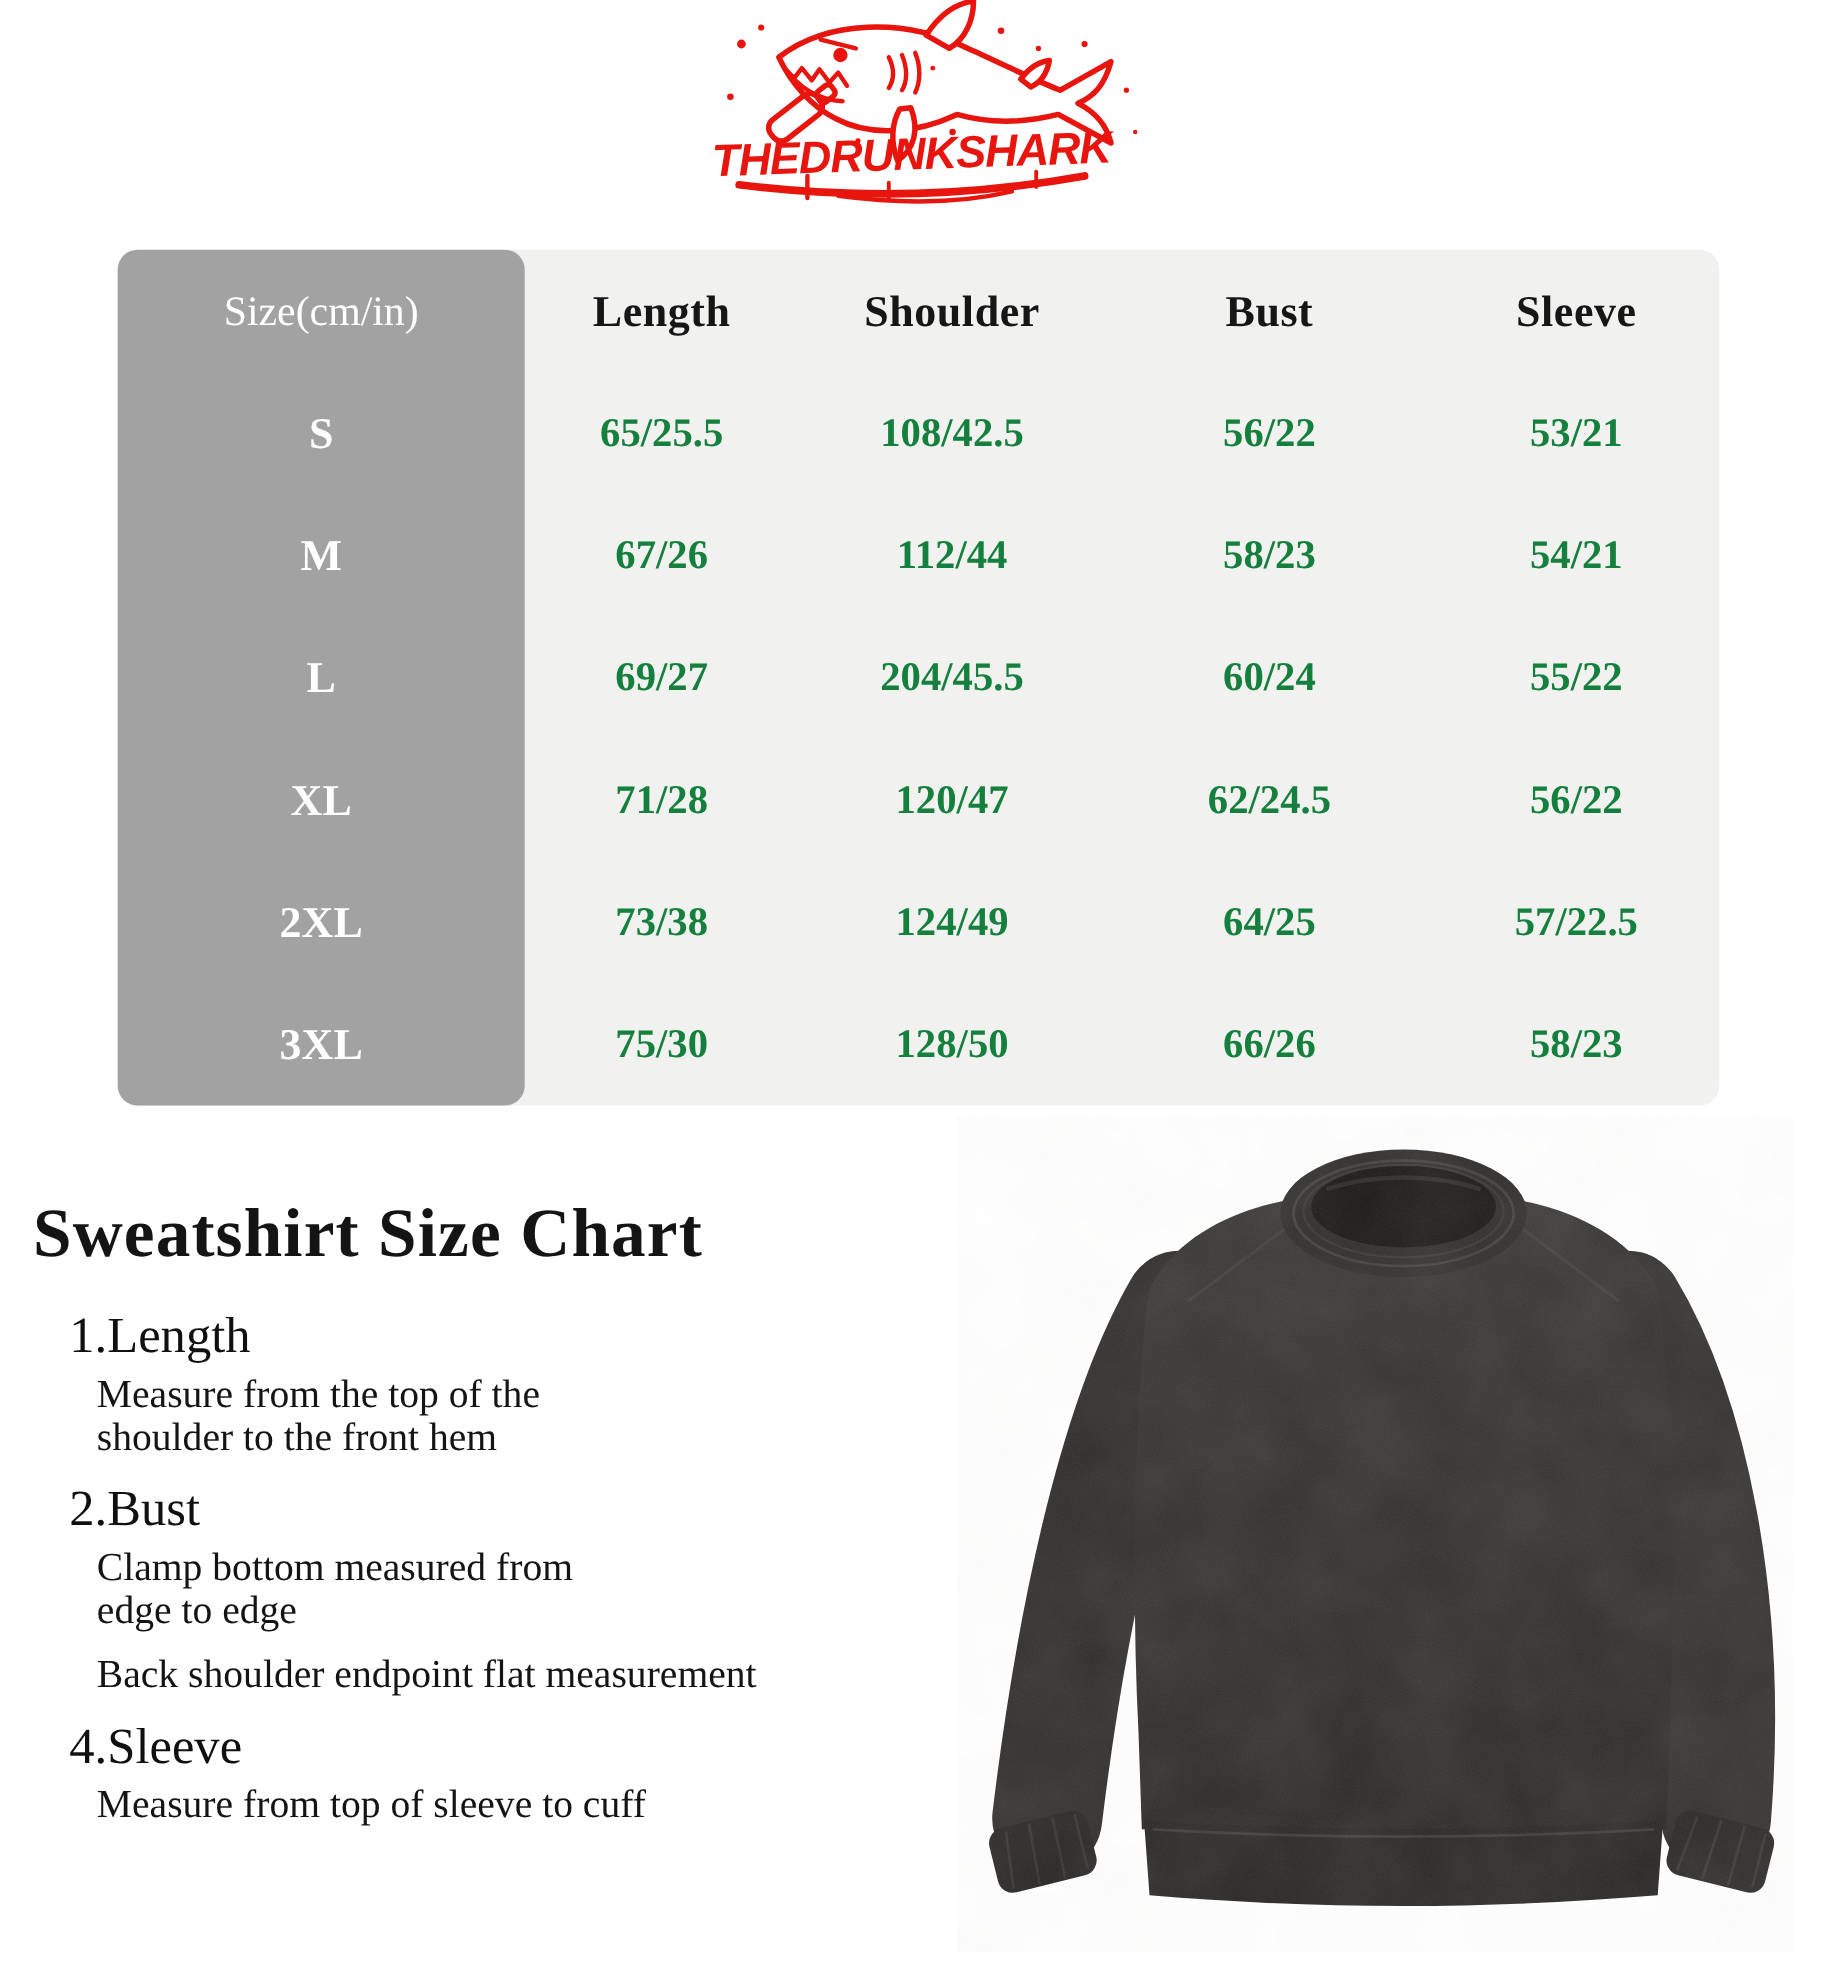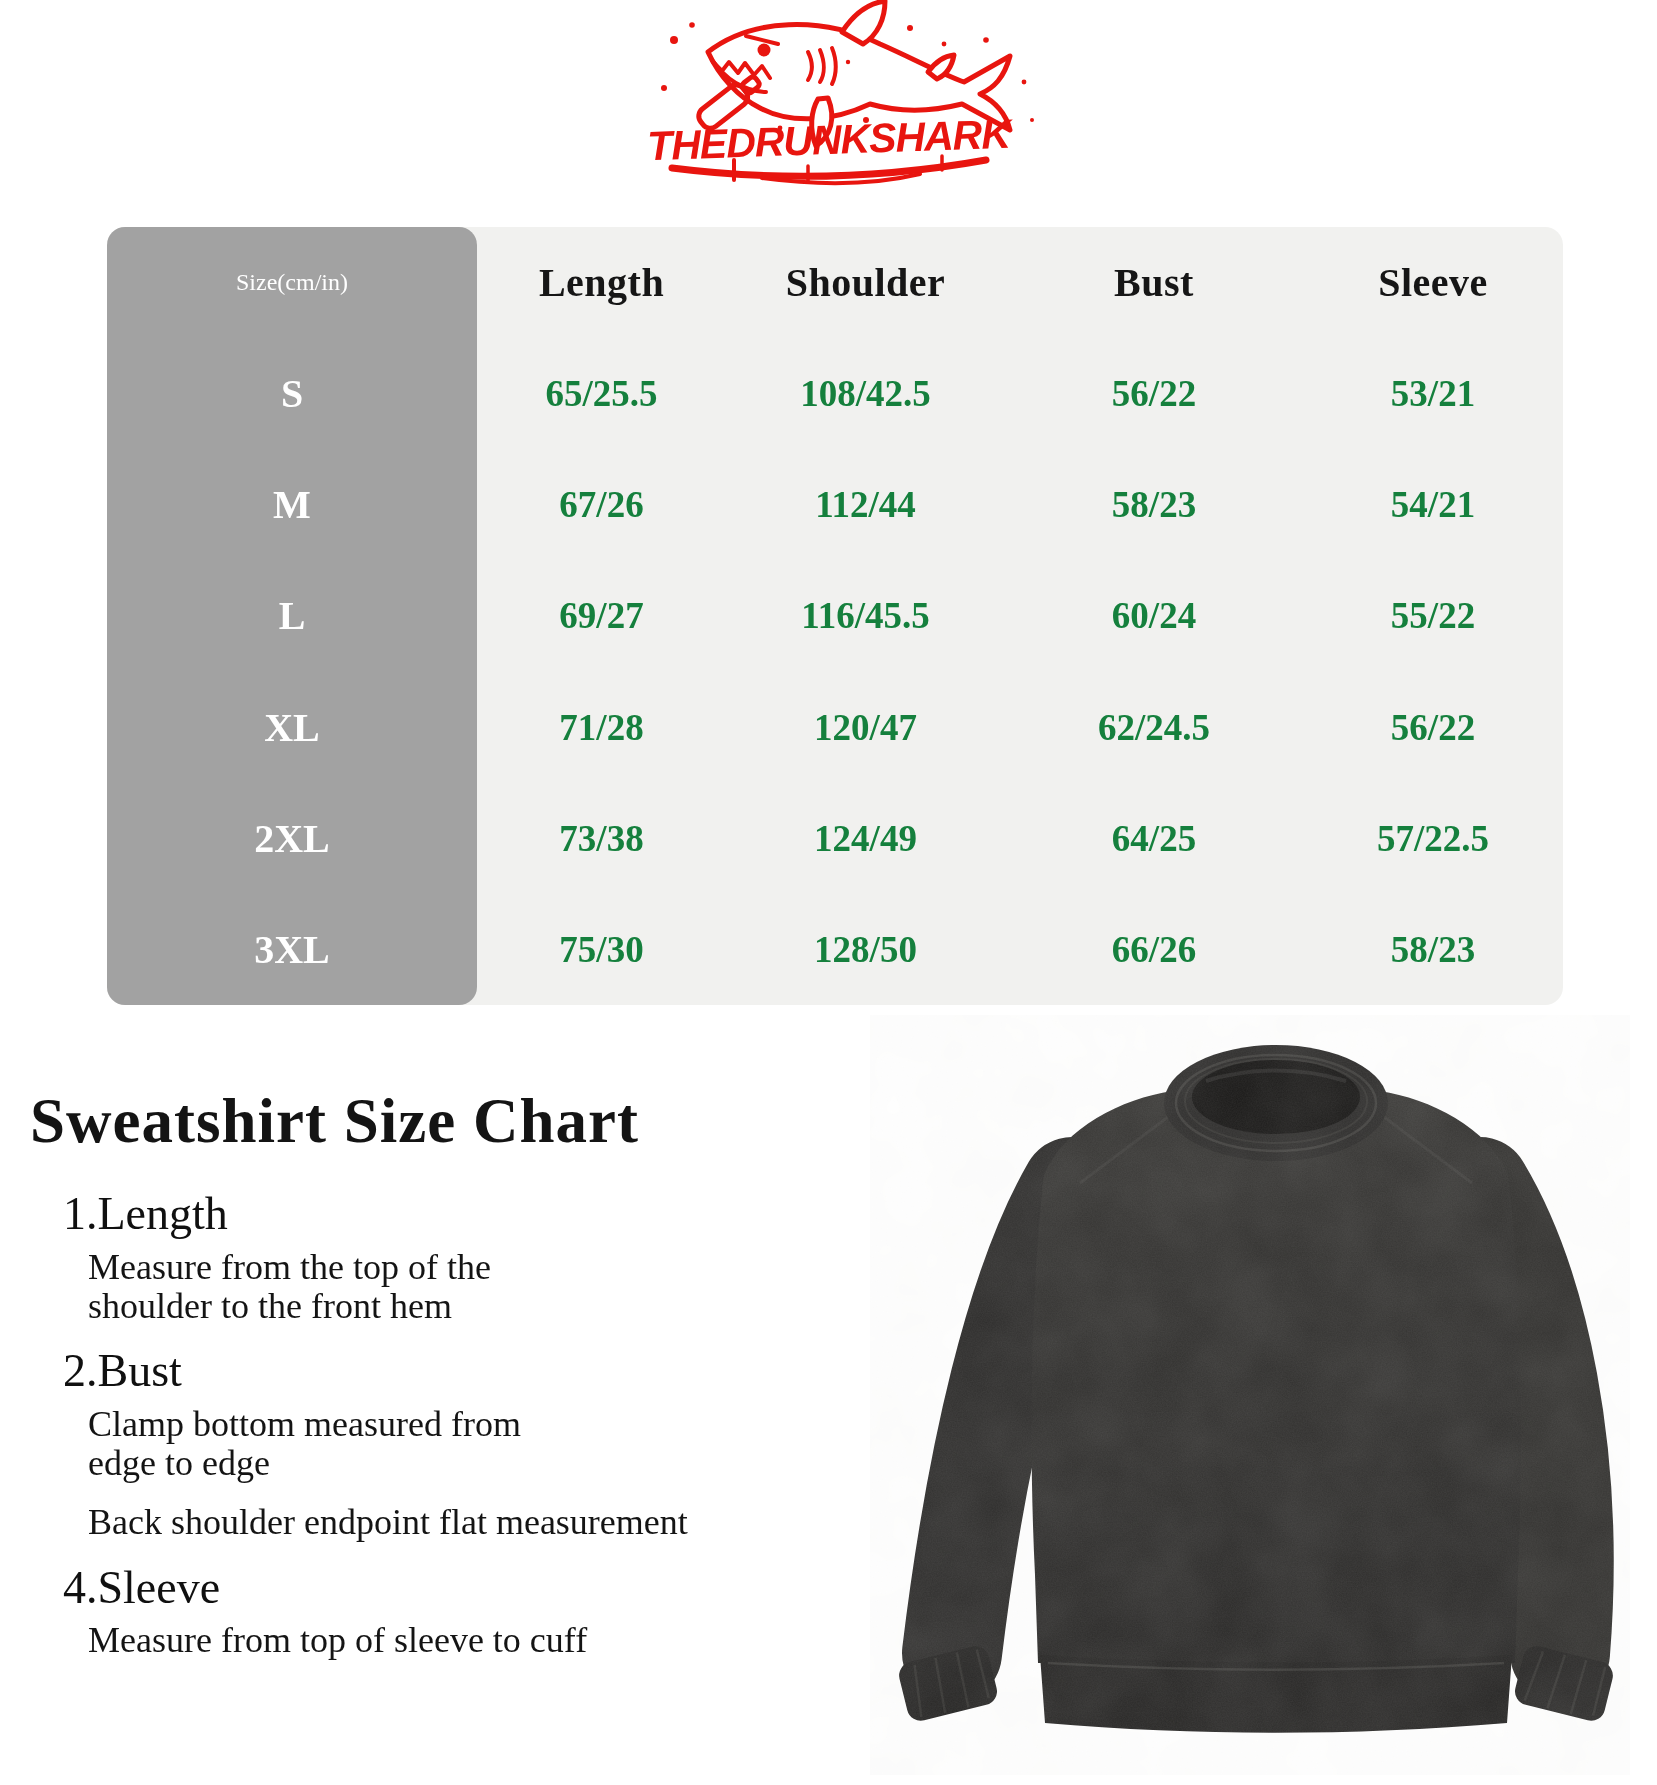--- a/index.html
+++ b/index.html
@@ -23,21 +23,21 @@
   }
   .tbl-grid{
     position:absolute;inset:0;
     display:grid;
     grid-template-columns:370px 249px 279px 298px 260px;
     grid-template-rows:repeat(7,1fr);
     align-items:center;
   }
   .tbl-grid > div{text-align:center;}
   .hdr{font-weight:bold;font-size:40px;color:#161616;letter-spacing:0.5px;}
-  .hdr-size{font-weight:normal;font-size:24px;color:#ffffff;}
+  .hdr-size{font-weight:normal;font-size:38px;color:#ffffff;}
   .cell{font-weight:bold;font-size:37px;color:#15803d;}
   .size-letter{font-weight:600;font-size:40px;color:#ffffff;}
   
   .guide{position:absolute;left:30px;top:1088px;width:810px;color:#121212;}
   .guide-title{
     font-family:Liberation Serif, serif;
     font-weight:bold;font-size:63px;line-height:1.05;
     letter-spacing:1px;color:#141414;
   }
   .guide-items{margin-top:34px;}
@@ -122,21 +122,21 @@
       <div class="cell">53/21</div>
 
       <div class="size-letter">M</div>
       <div class="cell">67/26</div>
       <div class="cell">112/44</div>
       <div class="cell">58/23</div>
       <div class="cell">54/21</div>
 
       <div class="size-letter">L</div>
       <div class="cell">69/27</div>
-      <div class="cell">116/45.5</div>
+      <div class="cell">204/45.5</div>
       <div class="cell">60/24</div>
       <div class="cell">55/22</div>
 
       <div class="size-letter">XL</div>
       <div class="cell">71/28</div>
       <div class="cell">120/47</div>
       <div class="cell">62/24.5</div>
       <div class="cell">56/22</div>
 
       <div class="size-letter">2XL</div>

